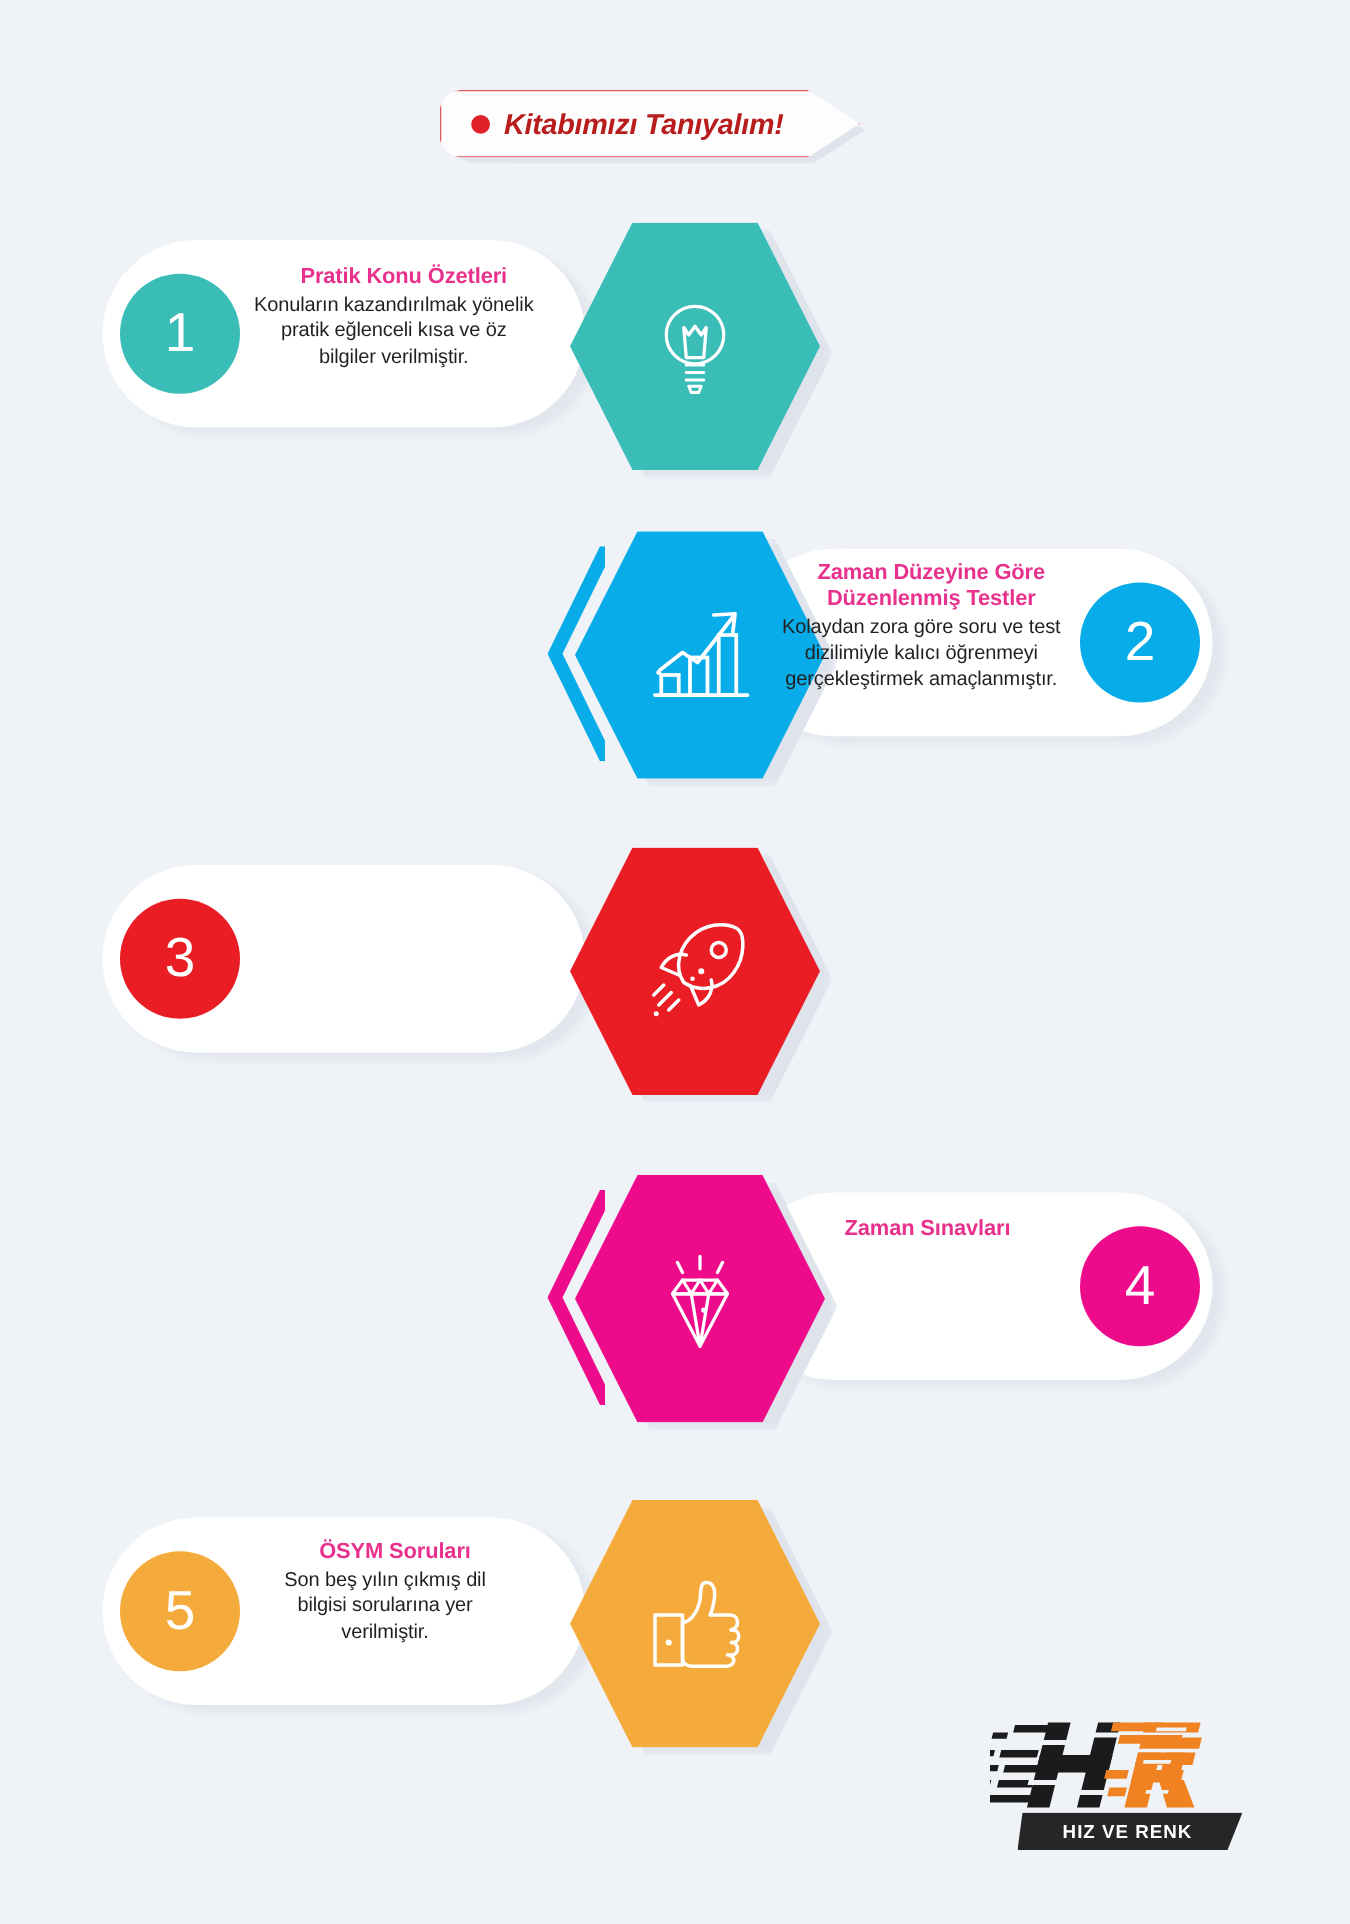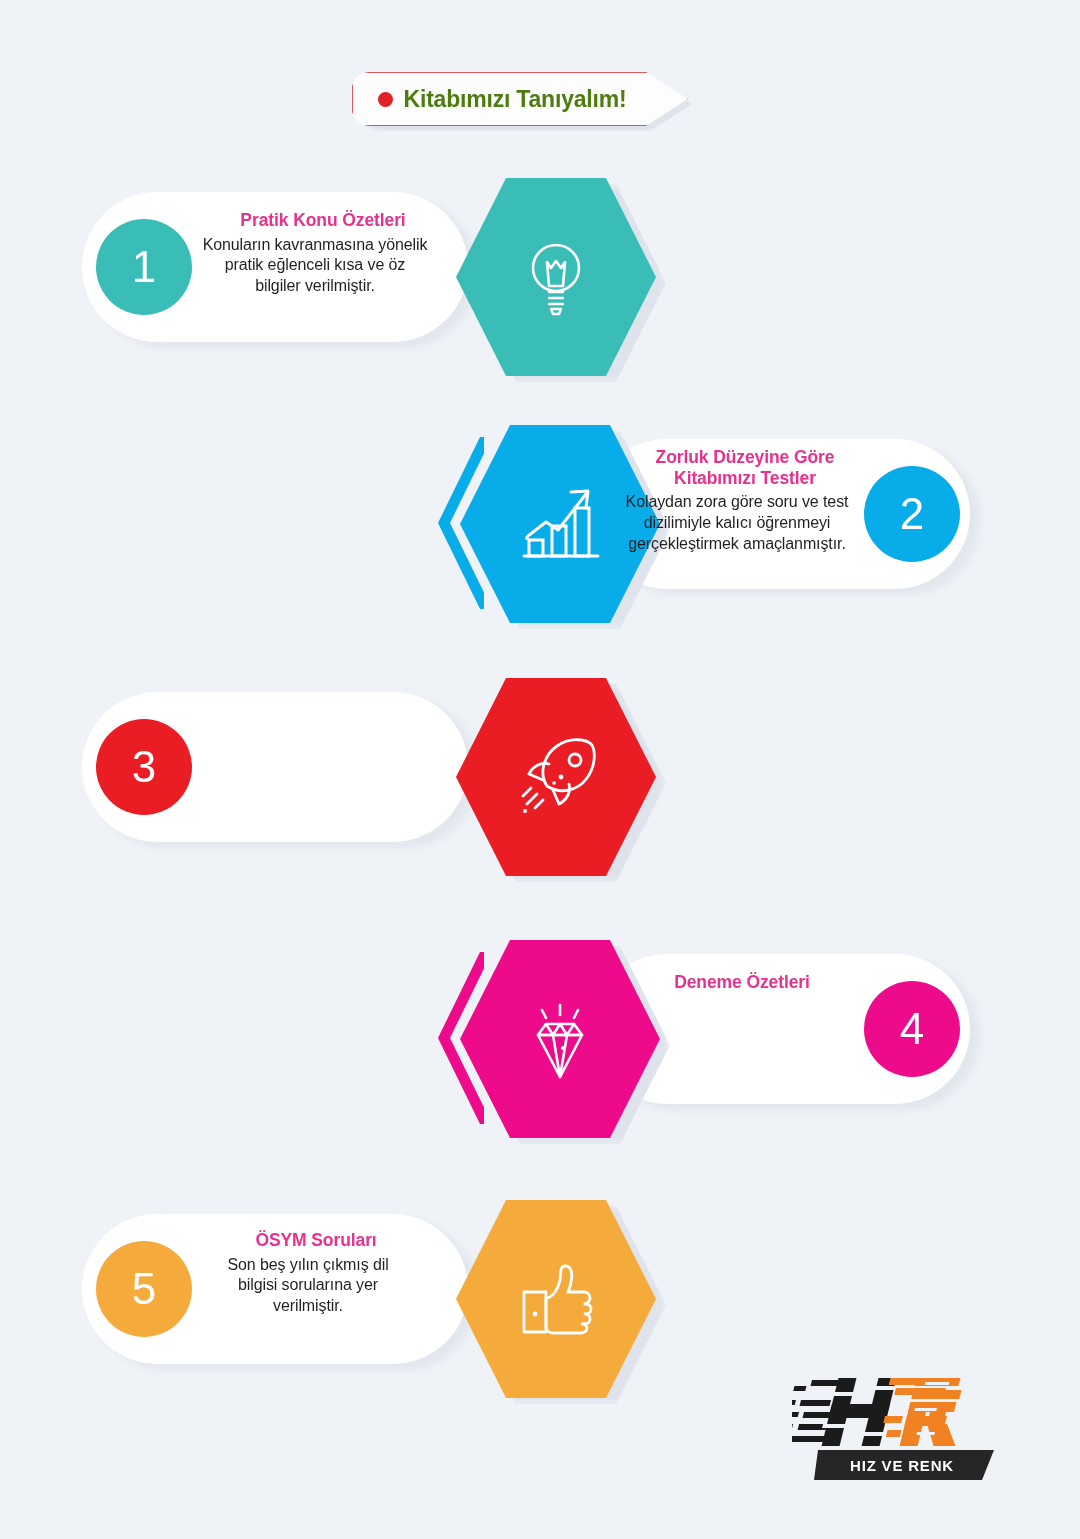--- a/index.html
+++ b/index.html
@@ -53,25 +53,26 @@
     justify-content: center;
     gap: 11px;
   }
   .header-dot {
     width: 15px; height: 15px;
     border-radius: 50%;
     background: #e02128;
     flex: none;
   }
   .header-title {
-    color: #4d7c0f;
+    color: #b91c1c;
     font-size: 23px;
     font-weight: bold;
     letter-spacing: -0.2px;
     white-space: nowrap;
+    font-style: italic;
   }
 
   
   .row { position: absolute; width: 1080px; height: 200px; }
 
   
   .card-shadow, .card {
     position: absolute;
     height: 150px;
     border-radius: 75px;
@@ -183,21 +184,21 @@
         <path d="M31 57 H45 M31 63 H45 M31 69 H45" stroke="#fff" stroke-width="2.4" stroke-linecap="round"></path>
         <path d="M33 74 H43 L41 79 H35 Z" fill="none" stroke="#fff" stroke-width="2.4" stroke-linejoin="round"></path>
       </svg>
     </div>
 
     <div class="num-circle" style="left:96px; top:41px; background:#39bdb6;">
       <span>1</span>
     </div>
     <div class="textblock" style="left:200px; top:32px; width:230px;">
       <div class="tb-title">Pratik Konu Özetleri</div>
-      <div class="tb-body">Konuların kavranmasına yönelik pratik eğlenceli kısa ve öz bilgiler verilmiştir.</div>
+      <div class="tb-body">Konuların kazandırılmak yönelik pratik eğlenceli kısa ve öz bilgiler verilmiştir.</div>
     </div>
   </div>
 
   <div class="row" style="left:0; top:425px;">
     <div class="card-shadow" style="left:602px; top:20px; width:378px;"></div>
     <div class="card" style="left:592px; top:14px; width:378px;"></div>
 
     <svg class="chev chev-white" style="left:466px; top:5px;" viewBox="0 0 58 186">
       <path d="M52 0 L6 93 L52 186 L82 186 L36 93 L82 0 Z" fill="#ffffff"></path>
     </svg>
@@ -215,21 +216,21 @@
         <path d="M14 58 L32 44 L44 52 L72 16" fill="none" stroke="#fff" stroke-width="3" stroke-linecap="round" stroke-linejoin="round"></path>
         <path d="M57 14 L74 13 L72 30" fill="none" stroke="#fff" stroke-width="3" stroke-linecap="round" stroke-linejoin="round"></path>
         <circle cx="13" cy="60" r="2" fill="#fff"></circle>
       </svg>
     </div>
 
     <div class="num-circle" style="left:864px; top:41px; background:#08ace8;">
       <span>2</span>
     </div>
     <div class="textblock" style="left:612px; top:22px; width:250px;">
-      <div class="tb-title">Zorluk Düzeyine Göre Kitabımızı Testler</div>
+      <div class="tb-title">Zaman Düzeyine Göre Düzenlenmiş Testler</div>
       <div class="tb-body">Kolaydan zora göre soru ve test dizilimiyle kalıcı öğrenmeyi gerçekleştirmek amaçlanmıştır.</div>
     </div>
   </div>
 
   <div class="row" style="left:0; top:678px;">
     <div class="card-shadow" style="left:92px; top:20px; width:386px;"></div>
     <div class="card" style="left:82px; top:14px; width:386px;"></div>
 
     <svg class="chev chev-white" style="left:556px; top:5px;" viewBox="0 0 58 186">
       <path d="M6 0 L52 93 L6 186 L0 186 L46 93 L0 0 Z" fill="#ffffff"></path>
@@ -286,21 +287,21 @@
           <path d="M62 27 L66 19"></path>
         </g>
         <circle cx="51" cy="57" r="2.1" fill="#fff"></circle>
       </svg>
     </div>
 
     <div class="num-circle" style="left:864px; top:41px; background:#ed0b8c;">
       <span>4</span>
     </div>
     <div class="textblock" style="left:606px; top:32px; width:256px;">
-      <div class="tb-title">Deneme Özetleri</div>
+      <div class="tb-title">Zaman Sınavları</div>
     </div>
   </div>
 
   <div class="row" style="left:0; top:1200px;">
     <div class="card-shadow" style="left:92px; top:20px; width:386px;"></div>
     <div class="card" style="left:82px; top:14px; width:386px;"></div>
 
     <svg class="chev chev-white" style="left:556px; top:5px;" viewBox="0 0 58 186">
       <path d="M6 0 L52 93 L6 186 L0 186 L46 93 L0 0 Z" fill="#ffffff"></path>
       <path d="M6 0 L52 93 L6 186 L-24 186 L22 93 L-24 0 Z" fill="#ffffff"></path>

